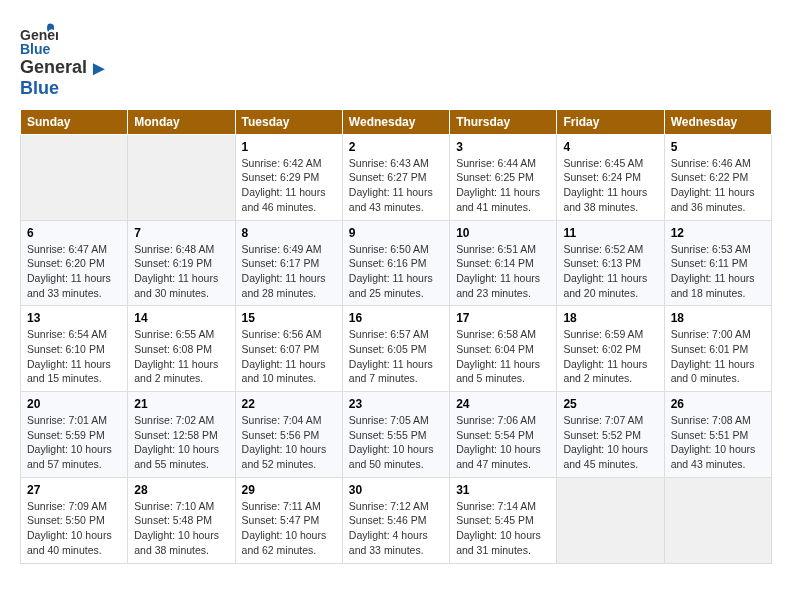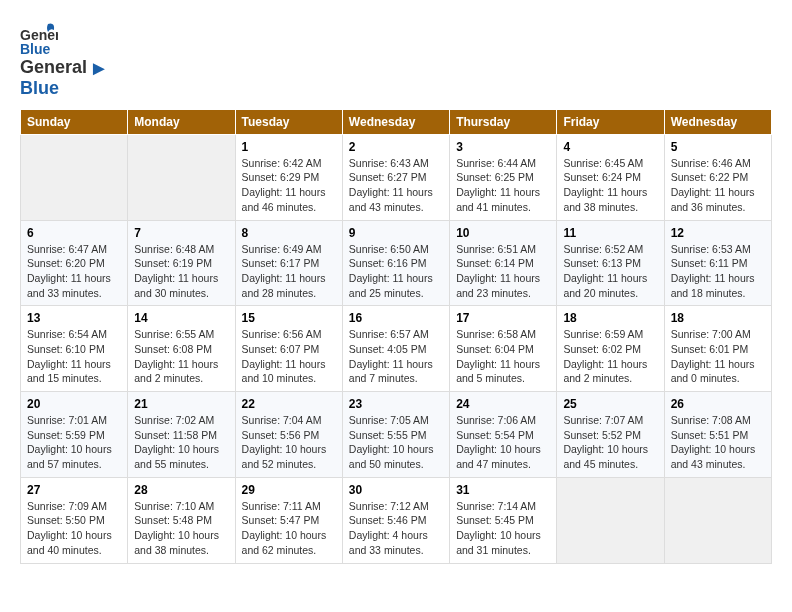--- a/index.html
+++ b/index.html
@@ -171,21 +171,21 @@
         <td>
           <span class="day-number">14</span>
           <div class="day-info"><span>Sunrise: 6:55 AM</span><br><span>Sunset: 6:08 PM</span><br><span>Daylight: 11 hours and 2 minutes.</span><br></div>
         </td>
         <td>
           <span class="day-number">15</span>
           <div class="day-info"><span>Sunrise: 6:56 AM</span><br><span>Sunset: 6:07 PM</span><br><span>Daylight: 11 hours and 10 minutes.</span><br></div>
         </td>
         <td>
           <span class="day-number">16</span>
-          <div class="day-info"><span>Sunrise: 6:57 AM</span><br><span>Sunset: 4:05 PM</span><br><span>Daylight: 11 hours and 7 minutes.</span><br></div>
+          <div class="day-info"><span>Sunrise: 6:57 AM</span><br><span>Sunset: 6:05 PM</span><br><span>Daylight: 11 hours and 7 minutes.</span><br></div>
         </td>
         <td>
           <span class="day-number">17</span>
           <div class="day-info"><span>Sunrise: 6:58 AM</span><br><span>Sunset: 6:04 PM</span><br><span>Daylight: 11 hours and 5 minutes.</span><br></div>
         </td>
         <td>
           <span class="day-number">18</span>
           <div class="day-info"><span>Sunrise: 6:59 AM</span><br><span>Sunset: 6:02 PM</span><br><span>Daylight: 11 hours and 2 minutes.</span><br></div>
         </td>
         <td>
@@ -193,21 +193,21 @@
           <div class="day-info"><span>Sunrise: 7:00 AM</span><br><span>Sunset: 6:01 PM</span><br><span>Daylight: 11 hours and 0 minutes.</span><br></div>
         </td>
       </tr>
       <tr>
         <td>
           <span class="day-number">20</span>
           <div class="day-info"><span>Sunrise: 7:01 AM</span><br><span>Sunset: 5:59 PM</span><br><span>Daylight: 10 hours and 57 minutes.</span><br></div>
         </td>
         <td>
           <span class="day-number">21</span>
-          <div class="day-info"><span>Sunrise: 7:02 AM</span><br><span>Sunset: 11:58 PM</span><br><span>Daylight: 10 hours and 55 minutes.</span><br></div>
+          <div class="day-info"><span>Sunrise: 7:02 AM</span><br><span>Sunset: 12:58 PM</span><br><span>Daylight: 10 hours and 55 minutes.</span><br></div>
         </td>
         <td>
           <span class="day-number">22</span>
           <div class="day-info"><span>Sunrise: 7:04 AM</span><br><span>Sunset: 5:56 PM</span><br><span>Daylight: 10 hours and 52 minutes.</span><br></div>
         </td>
         <td>
           <span class="day-number">23</span>
           <div class="day-info"><span>Sunrise: 7:05 AM</span><br><span>Sunset: 5:55 PM</span><br><span>Daylight: 10 hours and 50 minutes.</span><br></div>
         </td>
         <td>

